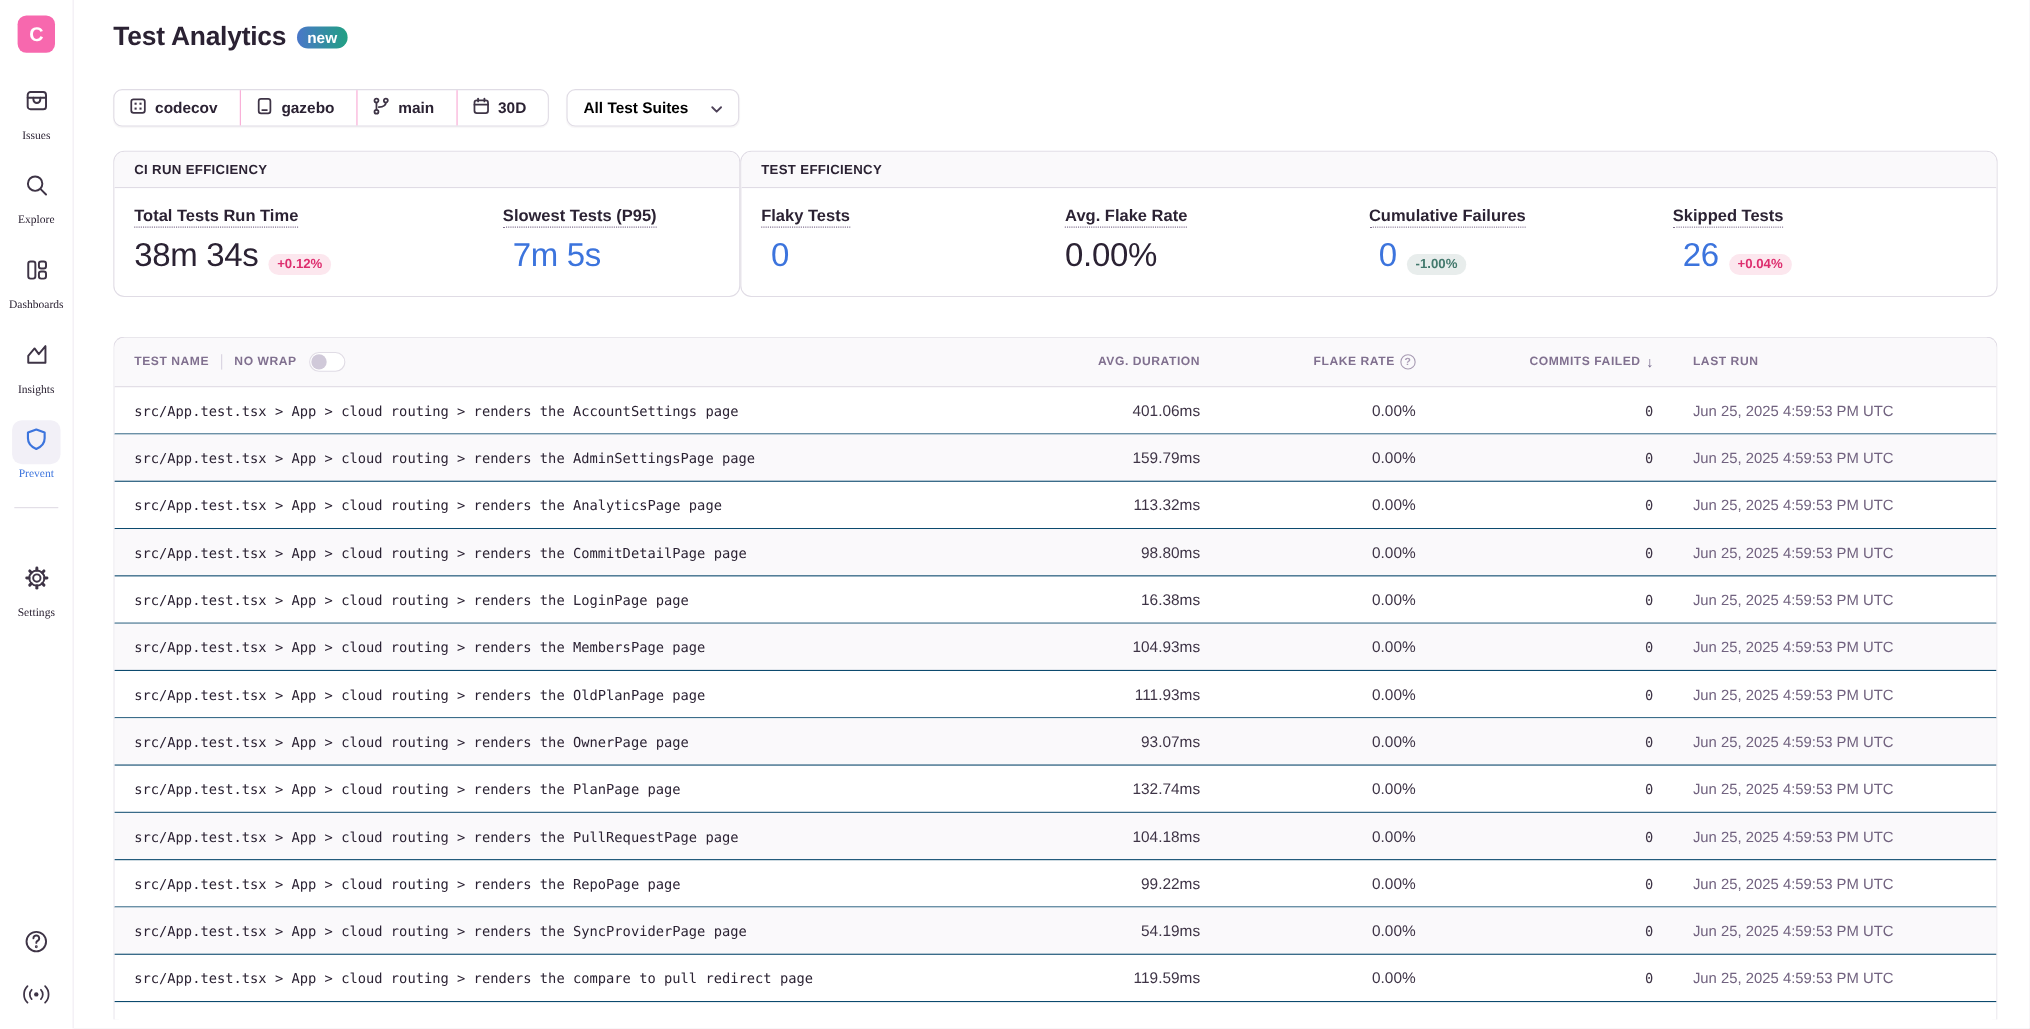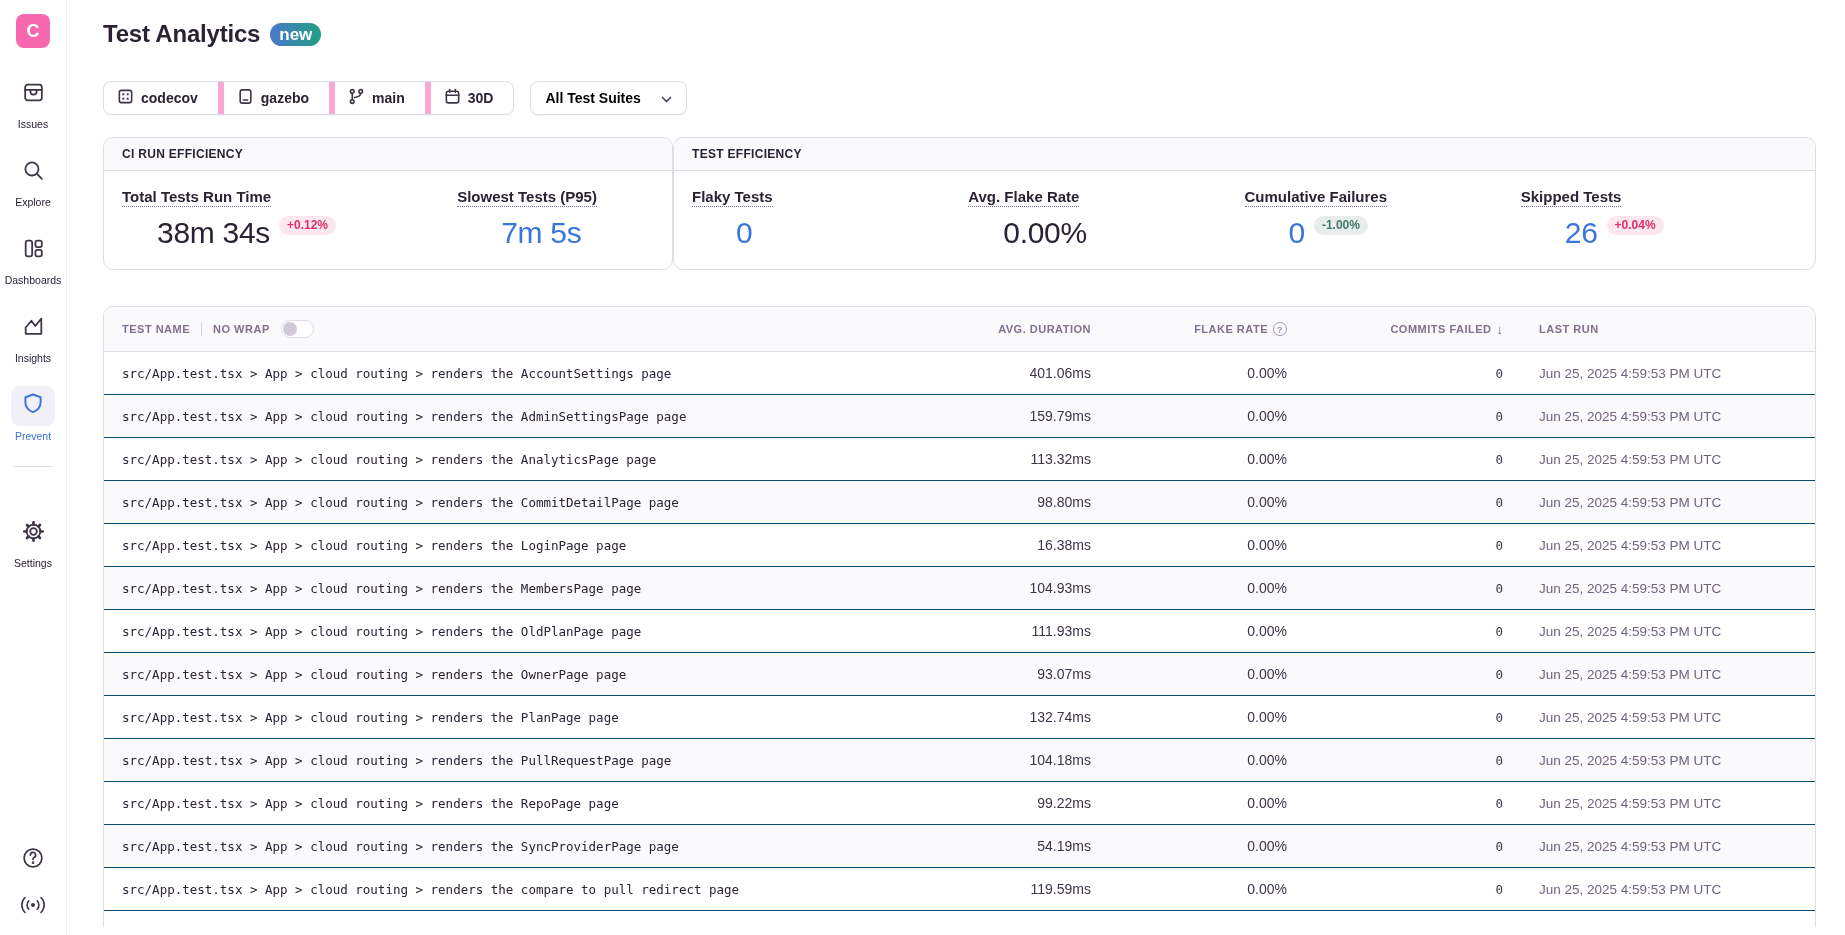--- a/index.html
+++ b/index.html
@@ -5,67 +5,67 @@
   * { margin:0; padding:0; box-sizing:border-box; }
   html,body { width:1845px; height:935px; overflow:hidden; background:#fff;
     font-family:"Liberation Sans", sans-serif; color:#2b2233; }
 
   
   .sidebar { position:fixed; left:0; top:0; width:67px; height:935px;
     border-right:1px solid #f0ecf3; display:flex; flex-direction:column; align-items:center;
     padding-top:14px; background:#fff; }
   .logo { width:34px; height:34px; border-radius:8px; background:#f768ae; color:#fff;
     font-size:18px; font-weight:700; display:flex; align-items:center; justify-content:center; }
-  .nav { margin-top:26px; display:flex; flex-direction:column; align-items:center; width:100%; }
+  .nav { margin-top:26px; display:flex; flex-direction:column; align-items:center; width:100%;font-family:Liberation Serif, serif; }
   .nav-item { display:flex; flex-direction:column; align-items:center; gap:4px;
     margin-bottom:22px; cursor:pointer; width:100%; }
   .nav-item .icon-wrap { width:44px; height:40px; border-radius:9px; display:flex;
     align-items:center; justify-content:center; }
   .nav-item.active .icon-wrap { background:#f2f0f7; }
   .nav-item .nav-label { font-size:10.5px; font-weight:500; color:#2b2233; }
   .nav-item.active .nav-label { color:#3c74dd; }
   .nav-item svg { stroke:#3e3446; }
   .nav-item.active svg { stroke:#3c74dd; }
   .side-divider { width:40px; height:1px; background:#e0dce5; margin:2px 0 20px 0; }
   .side-footer { margin-top:auto; display:flex; flex-direction:column; align-items:center;
     gap:20px; padding-bottom:16px; }
 
   
   .main { margin-left:67px; padding:20px 29px 0 36px; }
   .page-head { display:flex; align-items:center; gap:10px; }
   .page-title { font-size:24px; font-weight:700; letter-spacing:-0.2px; }
-  .new-badge { background:linear-gradient(90deg,#4a77c9,#21a083); color:#fff; font-size:17px;
+  .new-badge { background:linear-gradient(90deg,#4a77c9,#21a083); color:#fff; font-size:14px;
     font-weight:600; padding:3px 9px; border-radius:20px; line-height:1; }
 
   
   .filter-bar { margin-top:33px; display:flex; gap:16px; }
   .seg-control { display:flex; border:1px solid #e0dce5; border-radius:8px; height:34px;
     background:#fff; box-shadow:0 1px 1px rgba(43,34,51,0.04); }
   .seg { display:flex; align-items:center; gap:7px; padding:0 13px; font-size:14px;
-    font-weight:600; color:#2b2233; cursor:pointer; border-right:6px solid #f9a8d4; }
+    font-weight:600; color:#2b2233; cursor:pointer; border-right:1px solid #f9a8d4; }
   .seg:last-child { border-right:none; }
   .seg svg { stroke:#3e3446; }
   .suites-btn { display:flex; align-items:center; gap:20px; padding:0 14px; height:34px;
     border:1px solid #e0dce5; border-radius:8px; font-size:14px; font-weight:600;
     background:#fff; cursor:pointer; box-shadow:0 1px 1px rgba(43,34,51,0.04); }
   .chev { stroke:#4d4158; }
 
   
   .panels { margin-top:22px; display:flex; }
   .panel { border:1px solid #e0dce5; border-radius:10px; overflow:hidden; background:#fff; }
   .panel-ci { width:570px; }
   .panel-perf { flex:1; }
   .panel-head { background:#faf9fb; border-bottom:1px solid #e0dce5; padding:9px 18px;
     font-size:12px; font-weight:700; letter-spacing:0.3px; color:#2b2233; }
   .panel-body { display:grid; padding:17px 18px 19px 18px; }
   .panel-ci .panel-body { grid-template-columns:63% 37%; }
   .panel-perf .panel-body { grid-template-columns:1fr 1fr 1fr 1fr; }
   .stat-label { display:inline-block; font-size:15px; font-weight:600; color:#2b2233;
     border-bottom:1px dotted #80708f; padding-bottom:1px; cursor:default; }
-  .stat-value-row { margin-top:9px; display:flex; align-items:flex-start; gap:9px;margin-left:35px; }
+  .stat-value-row { margin-top:9px; display:flex; align-items:flex-end; gap:9px; }
   .stat-value { font-size:30px; font-weight:500; letter-spacing:-0.3px; }
   .stat-value.dark { color:#2b2233; }
   .stat-value.link { color:#3c74dd; cursor:pointer; }
   .funnel { display:none; }
   .stat.has-funnel .funnel { display:block; }
   .badge { display:none; font-size:12px; font-weight:600; padding:3px 8px; border-radius:20px;
     line-height:1.1; }
   .stat.has-badge .badge { display:inline-block; }
   .badge.bad { background:#fce7ee; color:#dd2e6e; }
   .badge.good { background:#e8edec; color:#43796d; }

